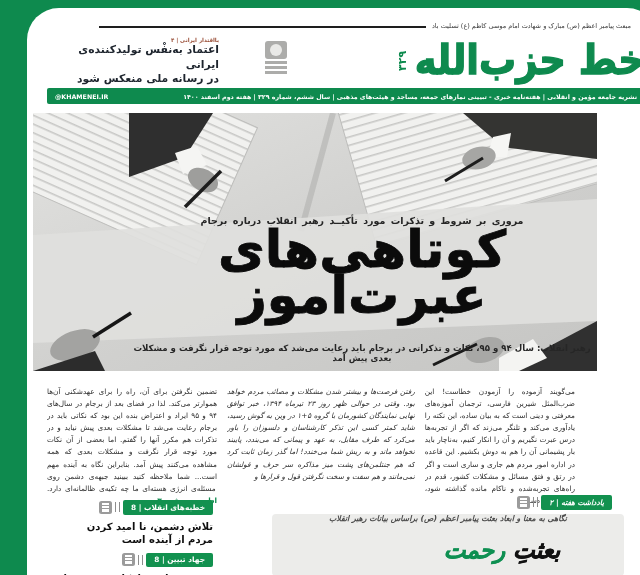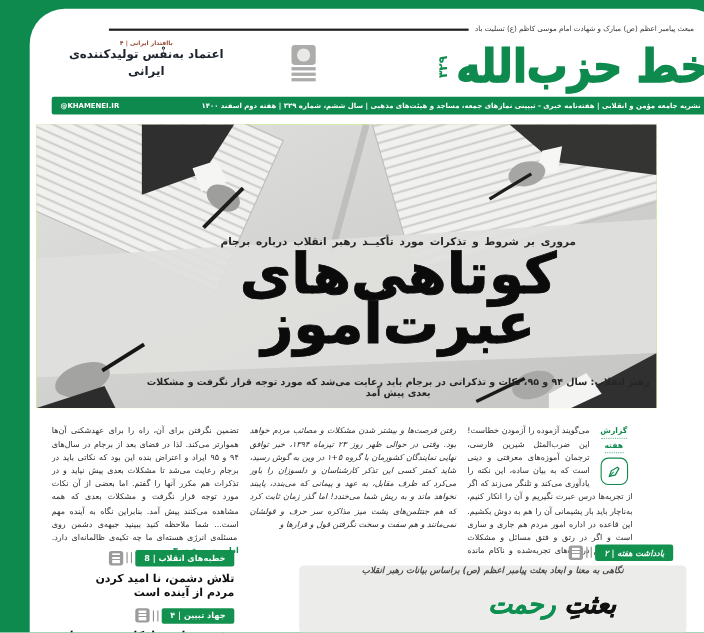--- a/index.html
+++ b/index.html
@@ -35,21 +35,21 @@
   .issue-vertical {
     writing-mode:vertical-rl; transform:rotate(180deg);
     font-size:11px; font-weight:bold; color:#0e8a4e;
     margin-right:6px; margin-top:6px; height:40px; text-align:center;
   }
   .emblem { width:24px; margin-top:6px; }
   .emblem-head { width:22px; height:18px; background:#acacaa; border-radius:3px; position:relative; margin:0 auto; }
   .emblem-head::after { content:""; position:absolute; left:5px; top:3px; width:12px; height:12px; border-radius:50%; background:#e9e9e7; }
   .emblem-bar { width:22px; height:2.6px; background:#acacaa; margin:2.4px auto 0; }
 
-  .teaser { width:172px; text-align:center; margin-top:2px; }
+  .teaser { width:172px; text-align:right; margin-top:2px; }
   .teaser-kicker { font-size:5.5px; color:#9a4f38; font-weight:bold; }
   .teaser-line { font-size:10.8px; font-weight:bold; color:#1d242d; line-height:14.5px; }
 
   
   .subtitle-bar {
     margin:3px 14px 0 20px; height:16px; background:#0e8a4e; border-radius:2px;
     display:flex; direction:rtl; align-items:center; justify-content:space-between;
     padding:0 8px; color:#ffffff;
   }
   .subtitle-main { font-size:6.3px; font-weight:bold; white-space:nowrap; }
@@ -116,20 +116,21 @@
       </div>
       <div class="emblem">
         <div class="emblem-head"></div>
         <div class="emblem-bar"></div>
         <div class="emblem-bar"></div>
         <div class="emblem-bar"></div>
       </div>
       <div class="teaser">
         <div class="teaser-kicker">بااقتدار ایرانی | ۴</div>
         <div class="teaser-line">اعتماد به‌نفْس تولیدکننده‌ی ایرانی</div>
+        <div class="teaser-line">در رسانه ملی منعکس شود</div>
       </div>
     </div>
 
     <div class="subtitle-bar">
       <span class="subtitle-main">نشریه جامعه مؤمن و انقلابی | هفته‌نامه خبری - تبیینی نمازهای جمعه، مساجد و هیئت‌های مذهبی | سال ششم، شماره ۳۲۹ | هفته دوم اسفند ۱۴۰۰</span>
       <span class="subtitle-handle">@KHAMENEI.IR</span>
     </div>
 
     <div class="hero">
       <svg viewBox="0 0 564 258" preserveAspectRatio="none">
@@ -171,30 +172,20 @@
       </svg>
       <div class="hero-text">
         <div class="hero-kicker">مروری بر شروط و تذکرات مورد تأکیــد رهبر انقلاب درباره برجام</div>
         <div class="hero-headline">کوتاهی‌های عبرت‌آموز</div>
         <div class="hero-deck">رهبر انقلاب: سال ۹۴ و ۹۵، نکات و تذکراتی در برجام باید رعایت می‌شد که مورد توجه قرار نگرفت و مشکلات بعدی پیش آمد</div>
       </div>
     </div>
 
     <div class="body-cols">
       <div class="col col1">
-        <div class="report-badge">
-          <span class="lbl">گزارش</span><br>
-          <span class="lbl">هفته</span>
-          <div class="pen-box">
-            <svg width="15" height="15" viewBox="0 0 16 16">
-              <path d="M3.2 12.8 L5 7.5 L11 4 L12.4 5.4 L9 11.4 Z" fill="none" stroke="#0e8a4e" stroke-width="1.2"></path>
-              <line x1="3.2" y1="12.8" x2="7.4" y2="8.4" stroke="#0e8a4e" stroke-width="1"></line>
-            </svg>
-          </div>
-        </div>
         <span>می‌گویند آزموده را آزمودن خطاست! این ضرب‌المثل شیرین فارسی، ترجمان آموزه‌های معرفتی و دینی است که به بیان ساده، این نکته را یادآوری می‌کند و تلنگر می‌زند که اگر از تجربه‌ها درس عبرت نگیریم و آن را انکار کنیم، به‌ناچار باید بار پشیمانی آن را هم به دوش بکشیم. این قاعده در اداره امور مردم هم جاری و ساری است و اگر در رتق و فتق مسائل و مشکلات کشور، قدم در راه‌های تجربه‌شده و ناکام مانده گذاشته شود، نتیجه آن از دست</span>
       </div>
       <div class="col col2">
         <span>رفتن فرصت‌ها و بیشتر شدن مشکلات و مصائب مردم خواهد بود. وقتی در حوالی ظهر روز ۲۳ تیرماه ۱۳۹۴، خبر توافق نهایی نمایندگان کشورمان با گروه ۵+۱ در وین به گوش رسید، شاید کمتر کسی این تذکر کارشناسان و دلسوزان را باور می‌کرد که طرف مقابل، به عهد و پیمانی که می‌بندد، پایبند نخواهد ماند و به ریش شما می‌خندد! اما گذر زمان ثابت کرد که هم جنتلمن‌های پشت میز مذاکره سر حرف و قولشان نمی‌مانند و هم سفت و سخت نگرفتن قول و قرارها و</span>
       </div>
       <div class="col col3">
         <span>تضمین نگرفتن برای آن، راه را برای عهدشکنی آن‌ها هموارتر می‌کند. لذا در فضای بعد از برجام در سال‌های ۹۴ و ۹۵ ایراد و اعتراض بنده این بود که نکاتی باید در برجام رعایت می‌شد تا مشکلات بعدی پیش نیاید و در تذکرات هم مکرر آنها را گفتم. اما بعضی از آن نکات مورد توجه قرار نگرفت و مشکلات بعدی که همه مشاهده می‌کنند پیش آمد. بنابراین نگاه به آینده مهم است... شما ملاحظه کنید ببینید جبهه‌ی دشمن روی مسئله‌ی انرژی هسته‌ای ما چه تکیه‌ی ظالمانه‌ای دارد. </span>
         <span class="continue-link">ادامه در صفحه ۳</span>
       </div>
     </div>
@@ -205,21 +196,21 @@
           <span class="green-badge">خطبه‌های انقلاب | 8</span>
           <span class="bars"></span>
           <span class="mini-icon">
               <span class="mini-doc"></span>
             </span>
         </div>
         <div class="section-headline">تلاش دشمن، نا امید کردن مردم از آینده است</div>
       </div>
       <div class="section-block">
         <div class="badge-row">
-          <span class="green-badge">جهاد تبیین | ۴</span>
+          <span class="green-badge">جهاد تبیین | 8</span>
           <span class="bars"></span>
           <span class="mini-icon">
               <span class="mini-doc"></span>
             </span>
         </div>
         <div class="section-headline">دشمن، ملت و افکار عمومی را هدف گرفته است</div>
       </div>
     </div>
 
     <div class="note-group">

